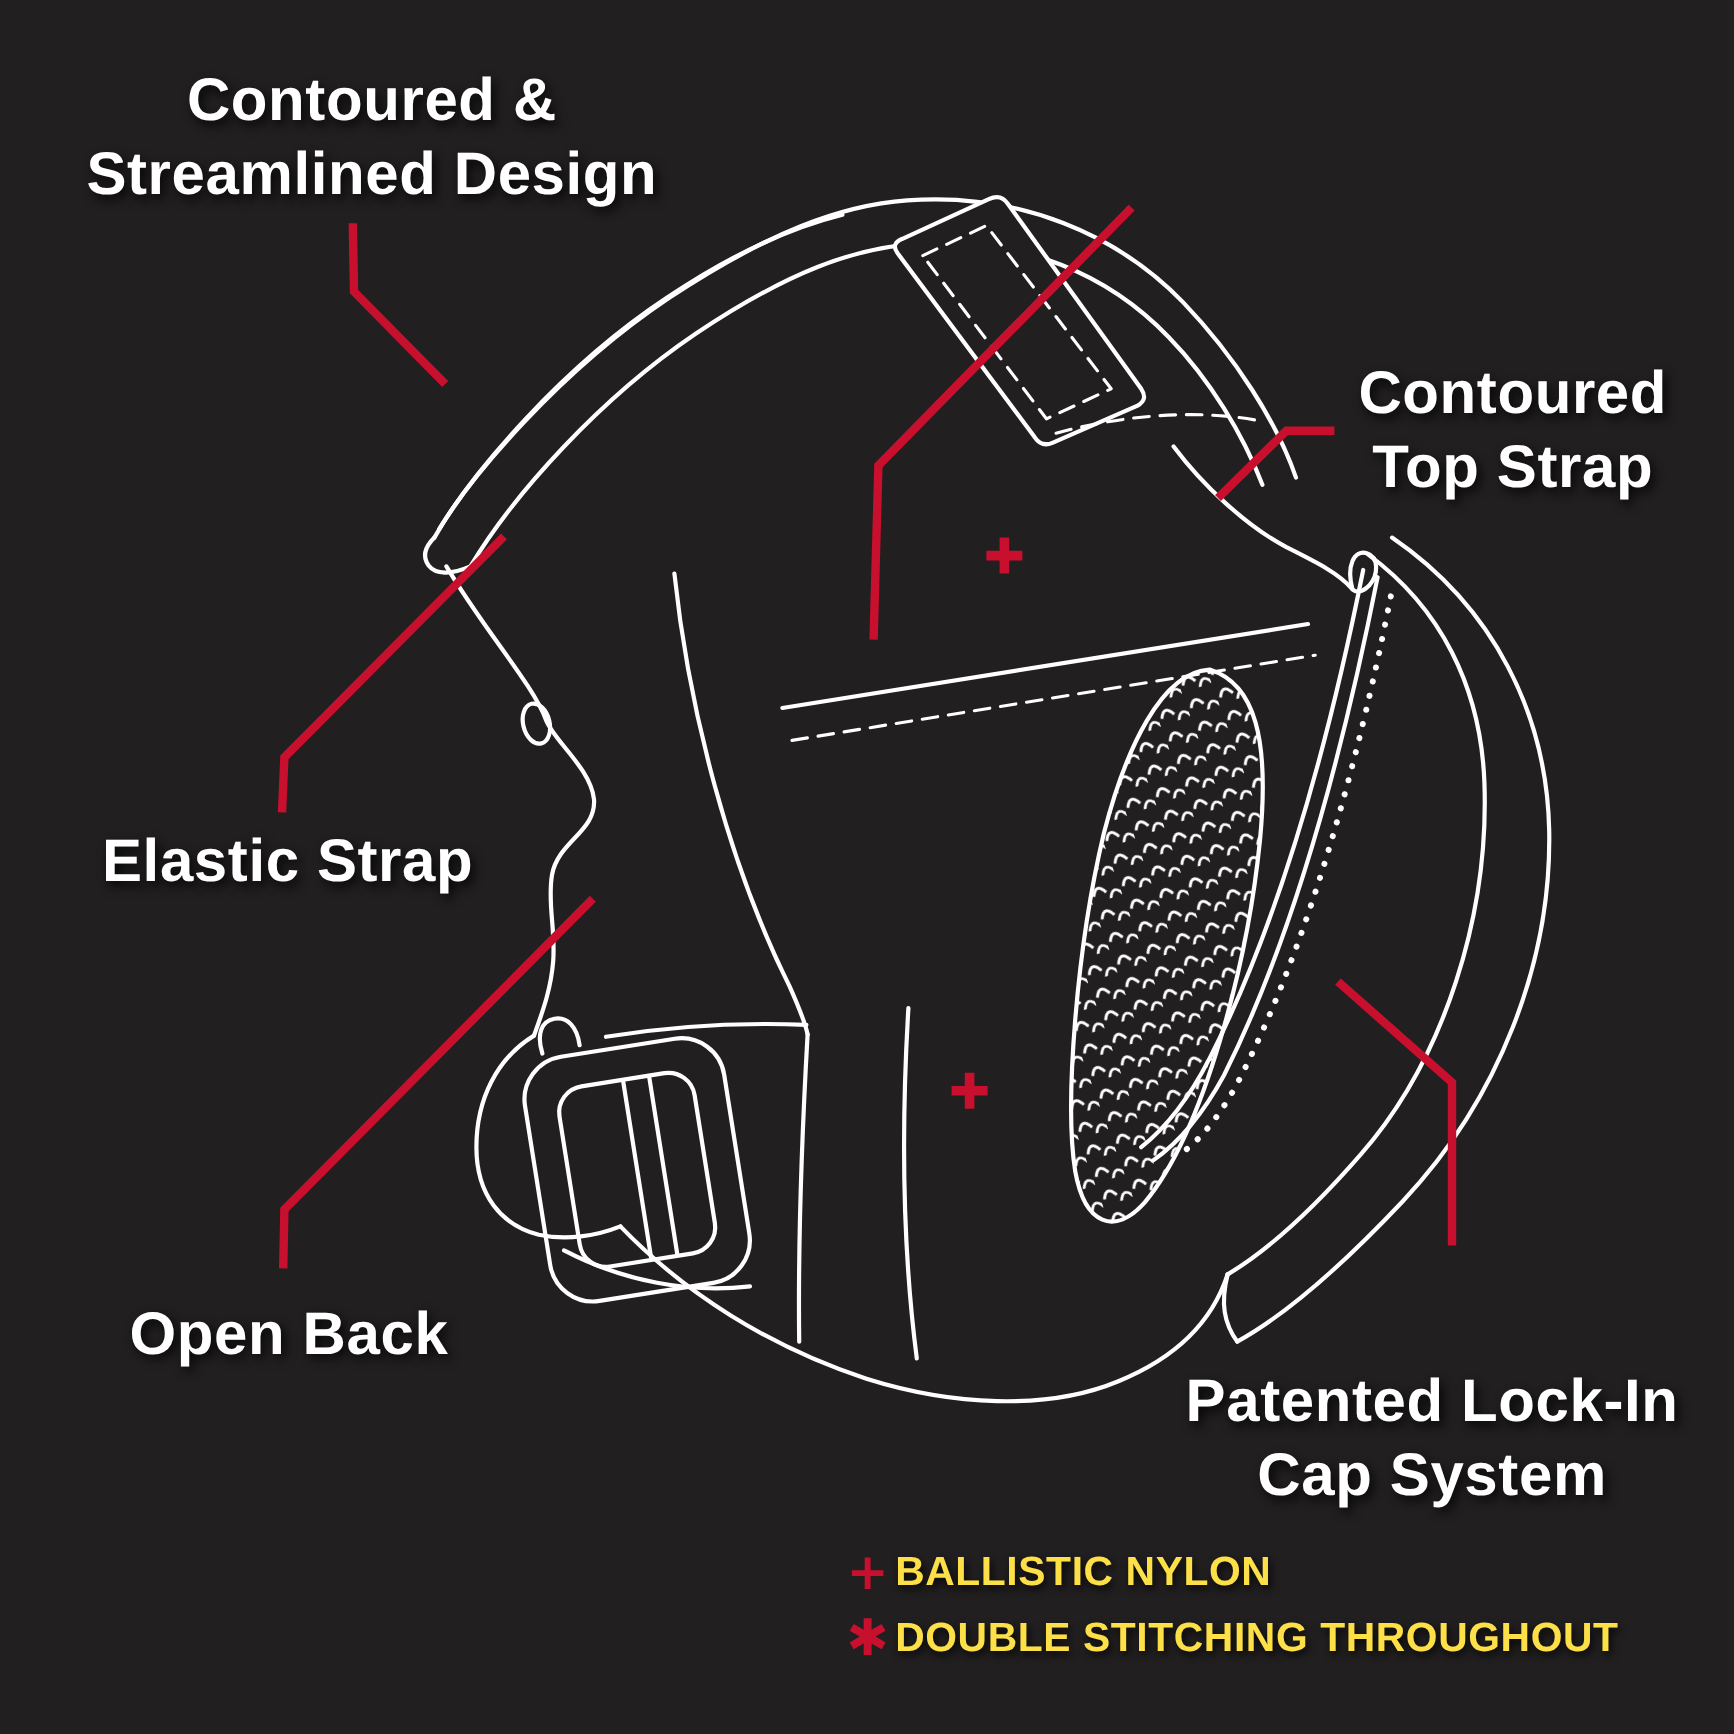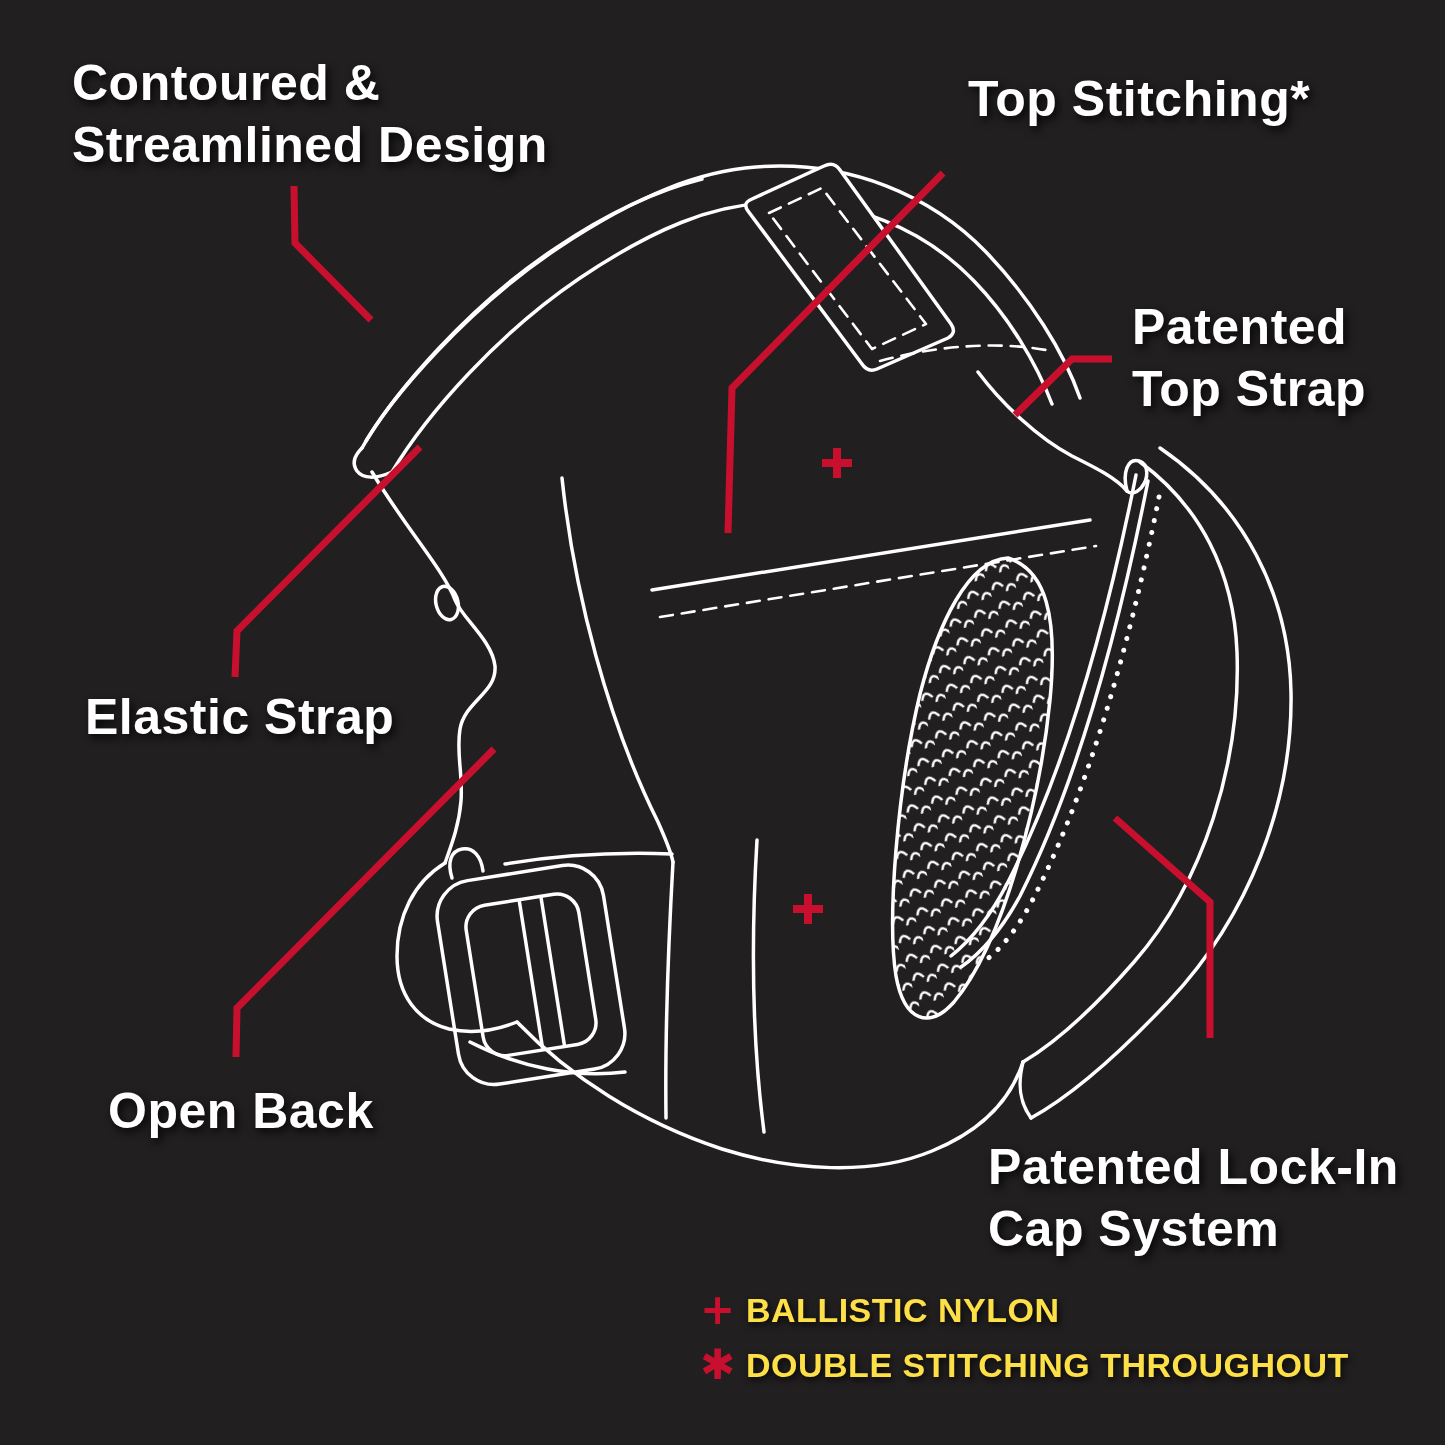--- a/index.html
+++ b/index.html
@@ -1,17 +1,17 @@
 <!DOCTYPE html>
 <html><head>
 <meta charset="utf-8">
 <style>
   html,body{margin:0;padding:0;background:#221f20;}
   .stage{position:relative;width:1445px;height:1445px;background:#221f20;overflow:hidden;
-         font-family:"Liberation Sans",sans-serif;}
+         font-family:"Liberation Sans",sans-serif;text-align:center;}
   .art{position:absolute;left:0;top:0;width:1445px;height:1445px;}
   .label{position:absolute;color:#ffffff;font-weight:700;font-size:50px;line-height:62px;
          letter-spacing:.5px;white-space:nowrap;text-shadow:3px 4px 9px rgba(0,0,0,.85);}
   .label span{display:block;}
   .legend{position:absolute;left:700px;top:1288px;}
   .legend-row{display:flex;align-items:center;margin-bottom:11px;height:44px;}
   .sigil{display:inline-block;width:46px;color:#c8102e;font-weight:700;font-size:42px;
          line-height:44px;font-family:"DejaVu Sans","Liberation Sans",sans-serif;}
   .legend-text{color:#fde047;font-weight:700;font-size:34px;line-height:44px;letter-spacing:.5px;
          text-shadow:2px 3px 7px rgba(0,0,0,.85);}
@@ -90,25 +90,24 @@
       </g>
     </g>
   </svg>
 
   <div class="label" style="left:72px;top:52px">
     <span>Contoured &amp;</span>
     <span>Streamlined Design</span>
   </div>
 
   <div class="label" style="left:968px;top:68px">
-    <span>Top Stitching*</span>
   </div>
 
   <div class="label" style="left:1132px;top:296px">
-    <span>Patented</span>
+    <span>Contoured</span>
     <span>Top Strap</span>
   </div>
 
   <div class="label" style="left:85px;top:686px">
     <span>Elastic Strap</span>
   </div>
 
   <div class="label" style="left:108px;top:1080px">
     <span>Open Back</span>
   </div>

